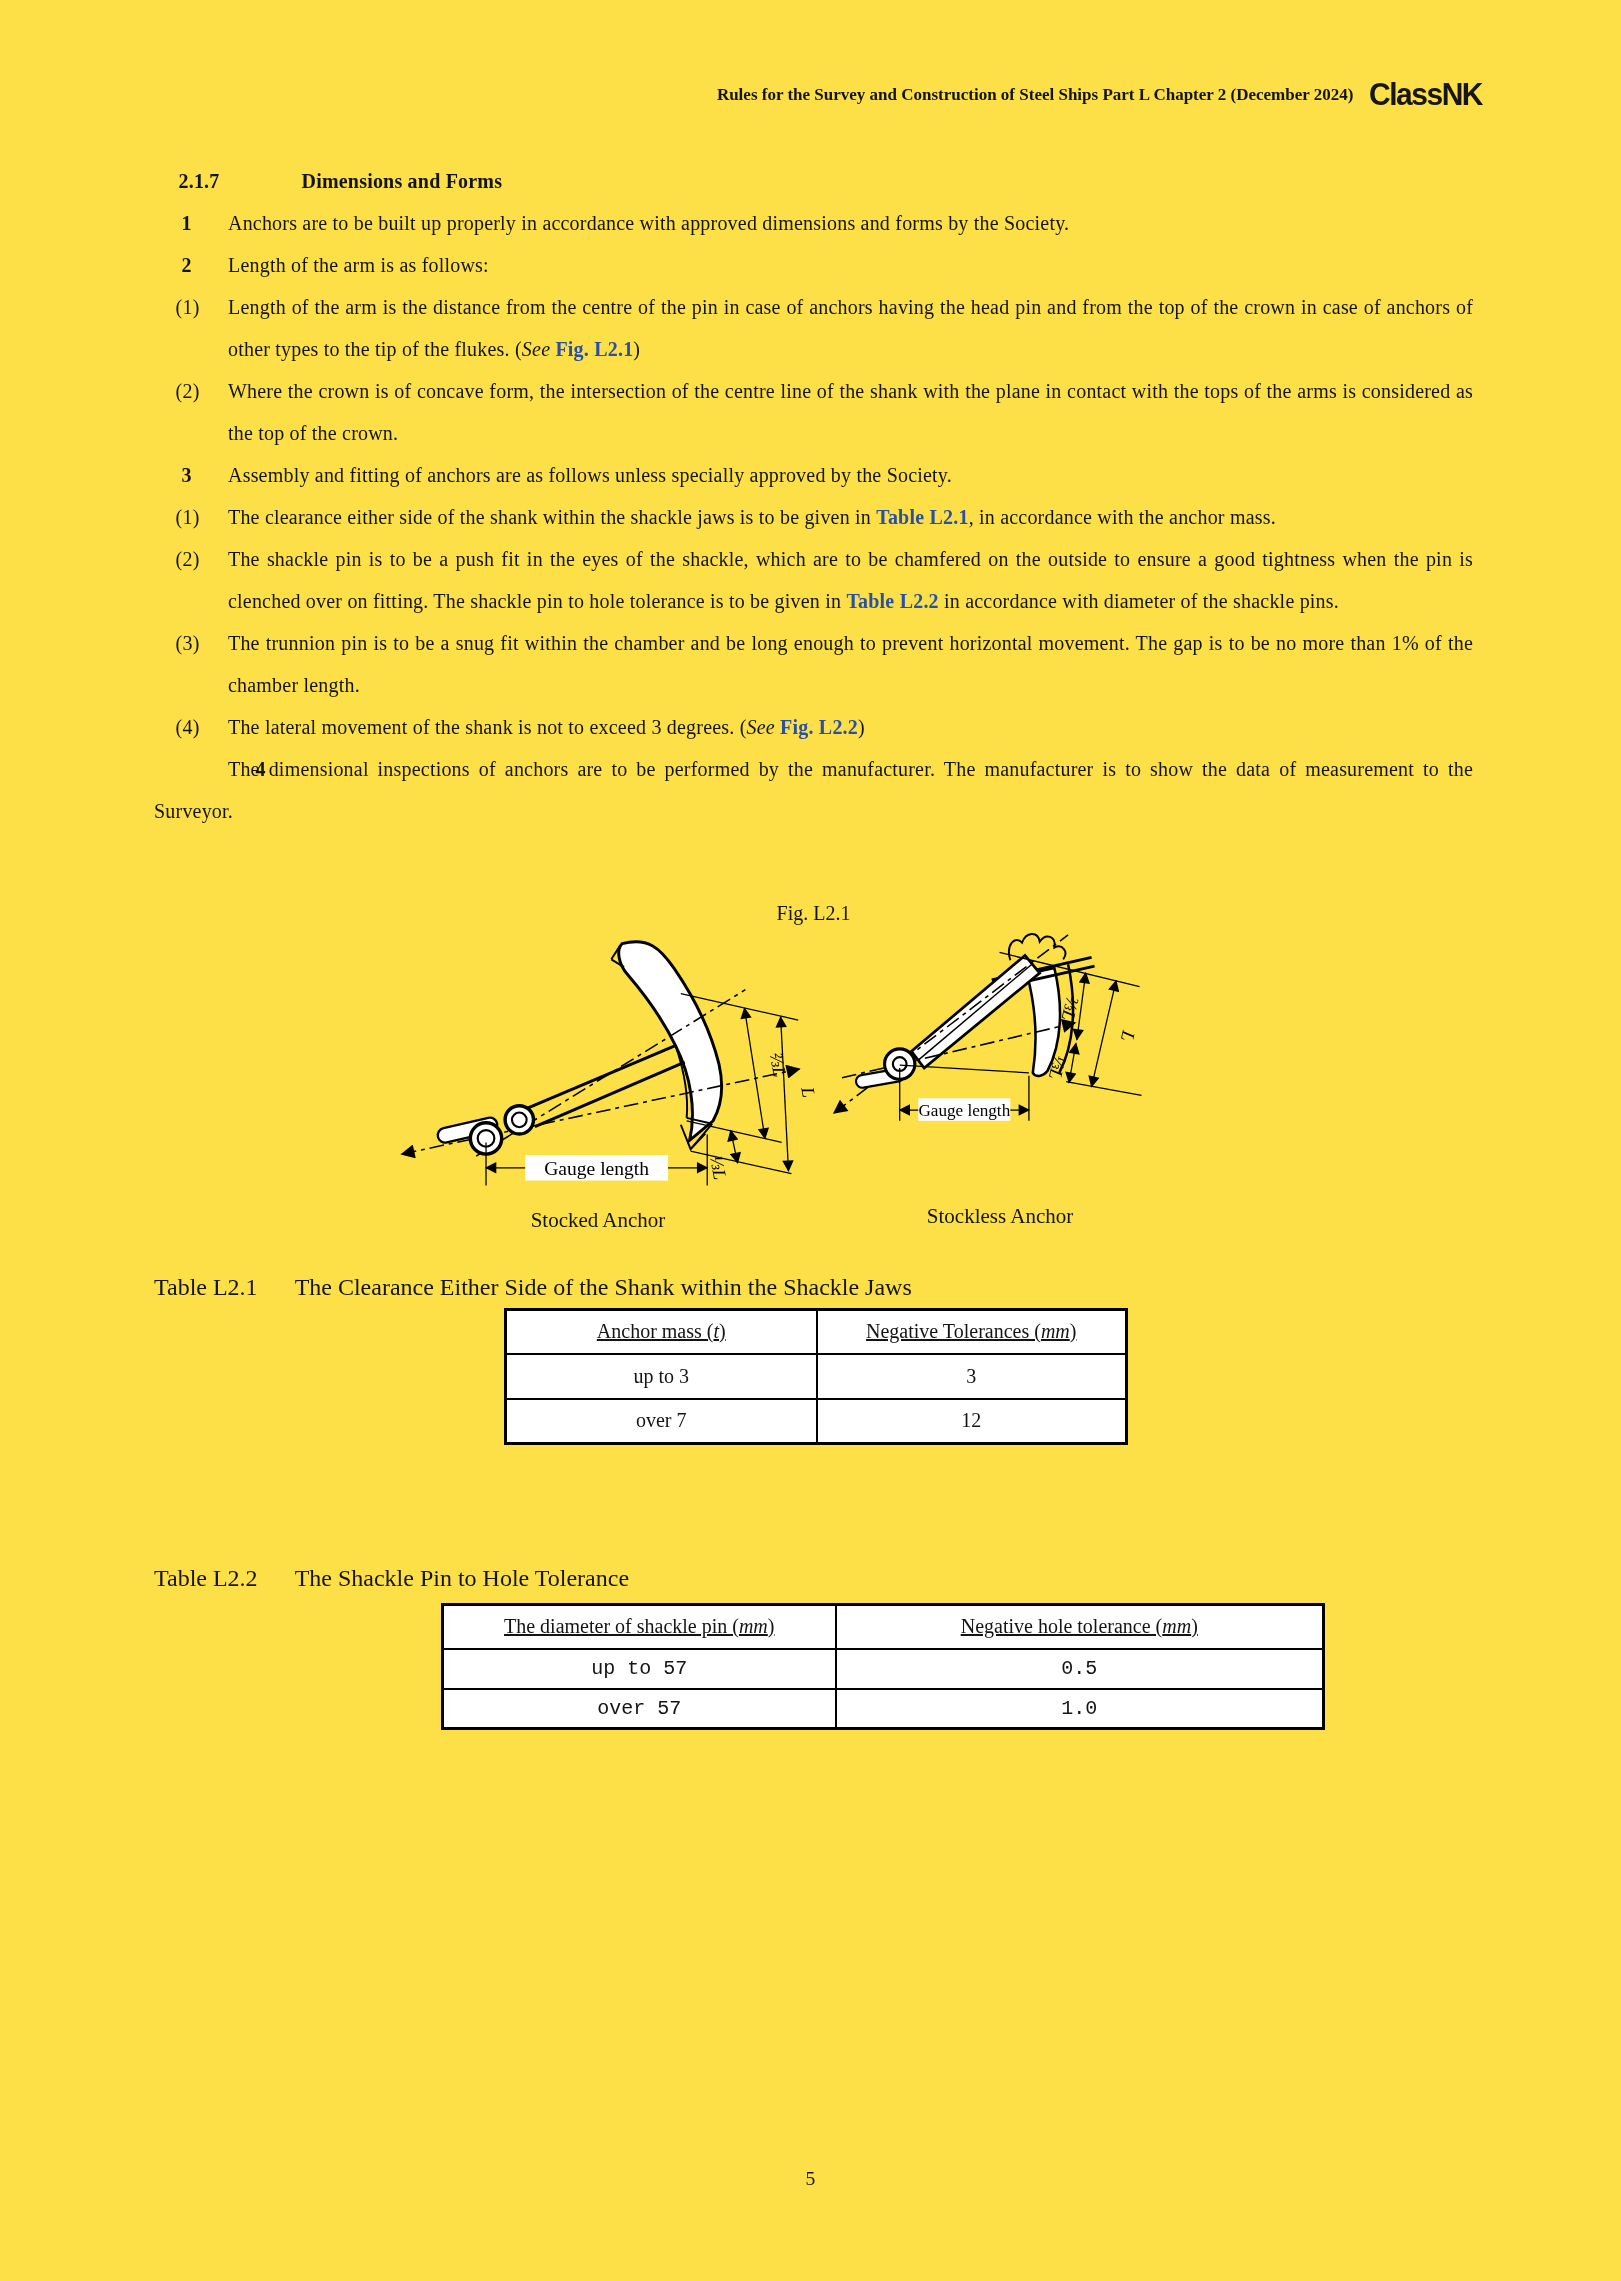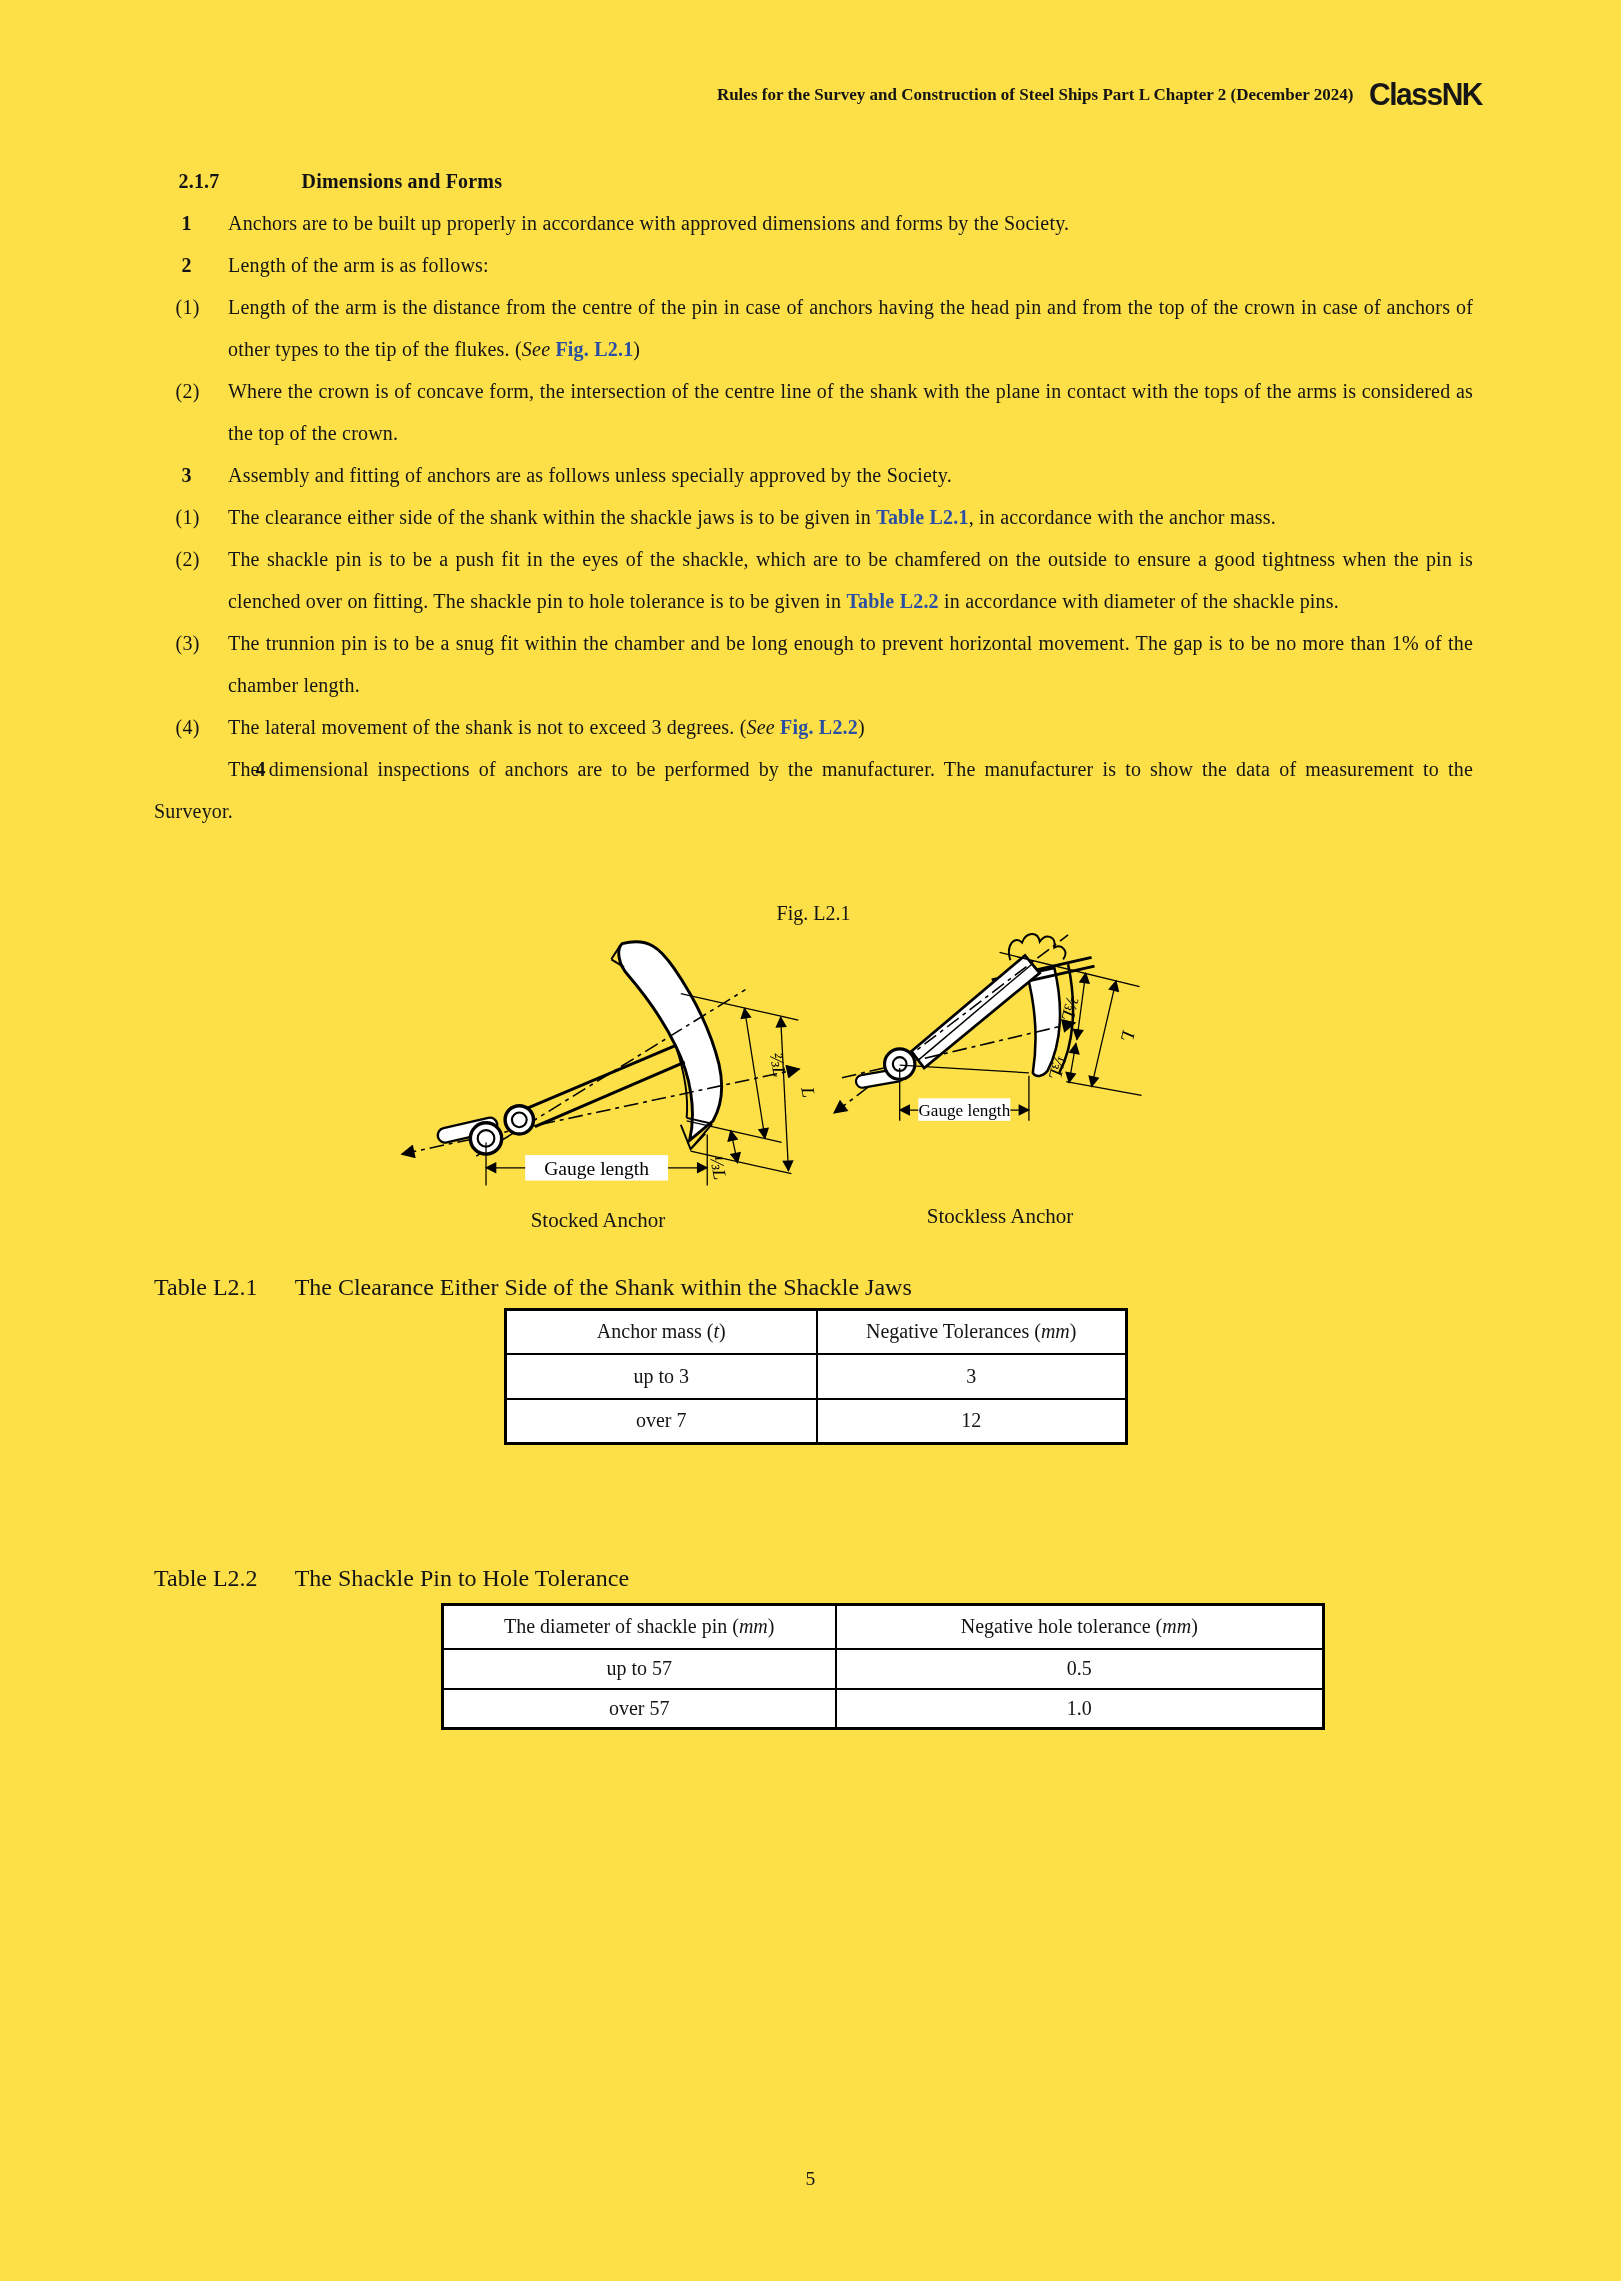--- a/index.html
+++ b/index.html
@@ -42,26 +42,26 @@
   svg text.glab{ font:20px "Liberation Serif", serif; fill:#000; }
 
   
   .tbl-title { position:absolute; left:154px; width:1319px; text-align:left; font-size:24px; }
   .t1title { top:1274px; }
   .t2title { top:1565px; }
   .tlabel { margin-right:37px; }
   table.tbl { position:absolute; border:3.9px solid #000; border-collapse:collapse;
               font-size:20px; text-align:center; background:#fff; }
   table.tbl th, table.tbl td { border:2px solid #000; font-weight:normal; padding:0; vertical-align:middle; }
-  table.tbl th { border-bottom:2.9px solid #000; }
+  table.tbl th { border-bottom:2.9px solid #000;text-decoration:underline; }
   table.t1 { left:504px; top:1308px; width:624px; }
   table.t1 th { height:44px; } table.t1 td { height:45px; }
   table.t1 .c1 { width:311px; }
   table.t2 { left:441px; top:1603px; width:884px; }
-  table.t2 th { height:44px; } table.t2 td { height:40px; }
+  table.t2 th { height:44px; } table.t2 td { height:40px;font-family:Liberation Mono, monospace; }
   table.t2 .c1 { width:393px; }
   .ital { font-style:italic; }
 
   .pageno { position:absolute; left:0; top:2168px; width:1621px; text-align:center; font-size:19.6px; }
 </style>
 </head>
 <body>
 
 <div class="page">
 

